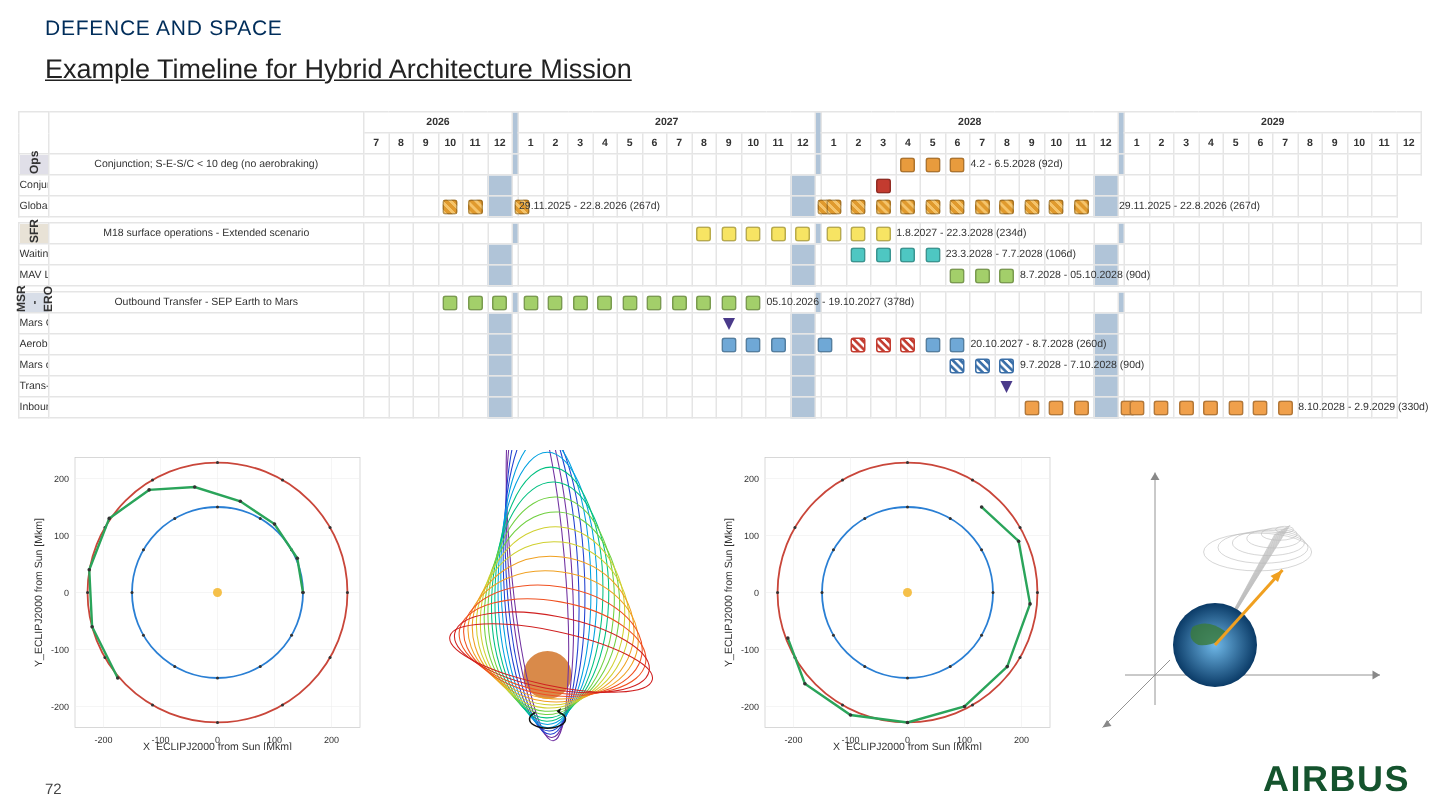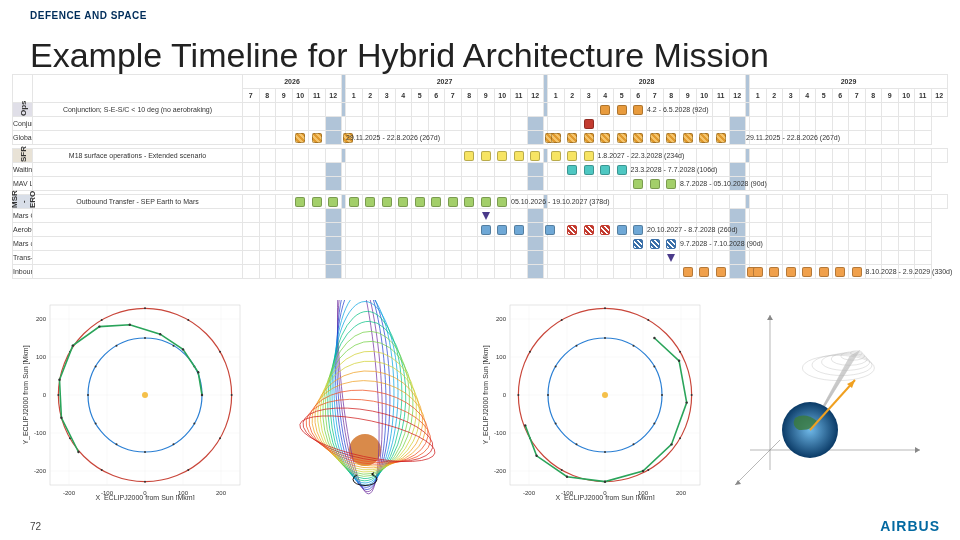--- a/index.html
+++ b/index.html
@@ -1,18 +1,18 @@
 <!DOCTYPE html>
 <html><head>
 <meta charset="utf-8">
 <style>
   * { box-sizing: border-box; margin: 0; padding: 0; }
   body { font-family: Arial, Helvetica, sans-serif; width: 960px; height: 540px; background: #fff; position: relative; overflow: hidden; }
-  .header-brand { position: absolute; top: 10px; left: 30px; font-size: 10px; font-weight: 700; letter-spacing: 0.5px; color: #002d5a; }
-  .title { position: absolute; top: 36px; left: 30px; font-size: 34px; font-weight: 300; color: #222; }
+  .header-brand { position: absolute; top: 10px; left: 30px; font-size: 14px; font-weight: 400; letter-spacing: 0.5px; color: #002d5a; }
+  .title { position: absolute; top: 36px; left: 30px; font-size: 18px; font-weight: 300; color: #222; text-decoration: underline; }
   .gantt-wrap { position: absolute; top: 74px; left: 12px; width: 936px; height: 210px; }
   table.gantt { border-collapse: collapse; width: 100%; table-layout: fixed; font-size: 7px; color: #333; }
   table.gantt th, table.gantt td { border: 1px solid #e5e5e5; height: 14px; text-align: center; padding: 0; vertical-align: middle; }
   table.gantt th { background: #fff; font-weight: 700; }
   .cat-cell { writing-mode: vertical-rl; transform: rotate(180deg); font-size: 8px; font-weight: 700; background: #e0dfe8; }
   .cat-sfr { background: #e8e2d6; }
   .cat-ero { background: #d8dee8; }
   .task-cell { text-align: left; padding-left: 3px; font-size: 7px; white-space: nowrap; overflow: hidden; }
   .bar { display: inline-block; width: 10px; height: 10px; margin: 0 1px; border-radius: 2px; vertical-align: middle; border: 1px solid rgba(0,0,0,0.25); }
   .bar.orange { background: #f5c46b; background-image: linear-gradient(45deg,#e09a2e 25%,transparent 25%,transparent 50%,#e09a2e 50%,#e09a2e 75%,transparent 75%); background-size: 6px 6px; }
@@ -27,21 +27,21 @@
   .bar.orange2 { background: #f0a04b; }
   .date-label { font-size: 7px; white-space: nowrap; }
   .gantt td.bar-cell { background:#fff; padding:0; }
   .year-blank { background:#b0c4d8 !important; width:4px; border-left:2px solid #888; border-right:2px solid #888; }
   .plots { position: absolute; top: 300px; left: 20px; width: 920px; height: 200px; display: flex; }
   .plot { flex: 1; position: relative; }
   .plot svg { width: 100%; height: 100%; }
   .axis-label { font-size: 7px; fill: #333; }
   .tick { font-size: 6px; fill: #333; }
   .page-num { position: absolute; bottom: 8px; left: 30px; font-size: 10px; color: #444; }
-  .logo { position: absolute; bottom: 6px; right: 20px; font-size: 14px; font-weight: 700; letter-spacing: 1px; color: #0369a1; }
+  .logo { position: absolute; bottom: 6px; right: 20px; font-size: 24px; font-weight: 700; letter-spacing: 1px; color: #14532d; }
   .tri { display:inline-block; width:0; height:0; border-left:4px solid transparent; border-right:4px solid transparent; border-top:8px solid #4a3a8a; vertical-align:middle; }
 </style>
 </head>
 <body>
 
 <div class="header-brand">DEFENCE AND SPACE</div>
 <div class="title">Example Timeline for Hybrid Architecture Mission</div>
 
 <div class="gantt-wrap">
   <table class="gantt" id="gantt-table">

